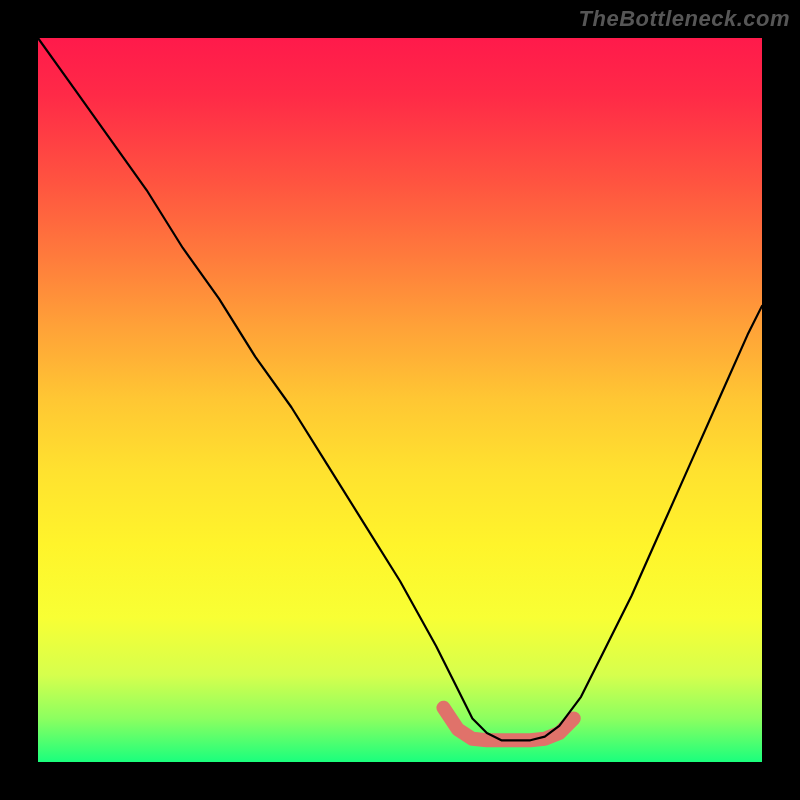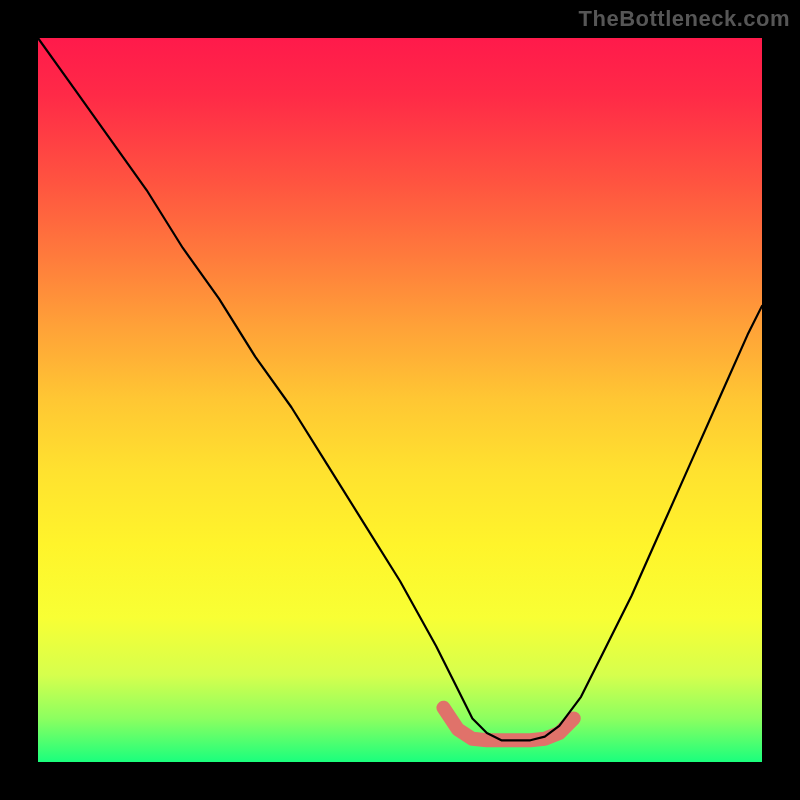--- a/index.html
+++ b/index.html
@@ -8,20 +8,21 @@
     width: 800px;
     height: 800px;
     background: #000;
     font-family: Arial, Helvetica, sans-serif;
     overflow: hidden;
   }
   #stage {
     position: relative;
     width: 800px;
     height: 672px;
+    font-style: italic;
   }
   #plot-bg {
     position: absolute;
     left: 38px;
     top: 38px;
     width: 724px;
     height: 724px;
     background: linear-gradient(
       to bottom,
       #ff1a4b 0%,

